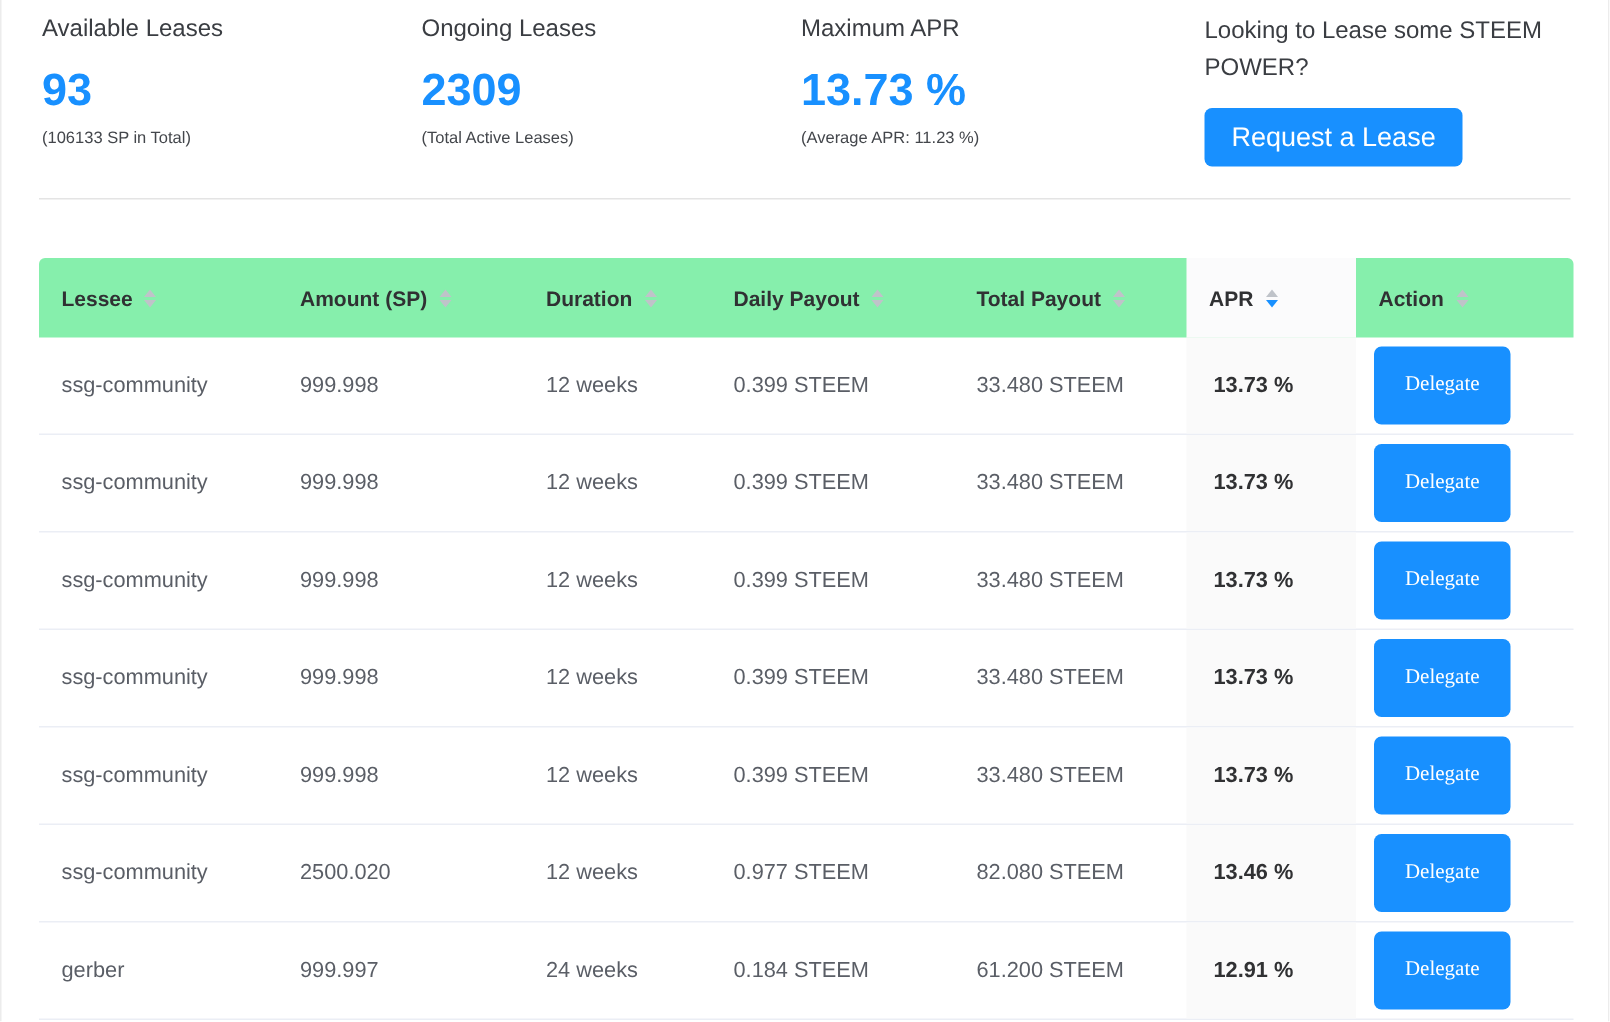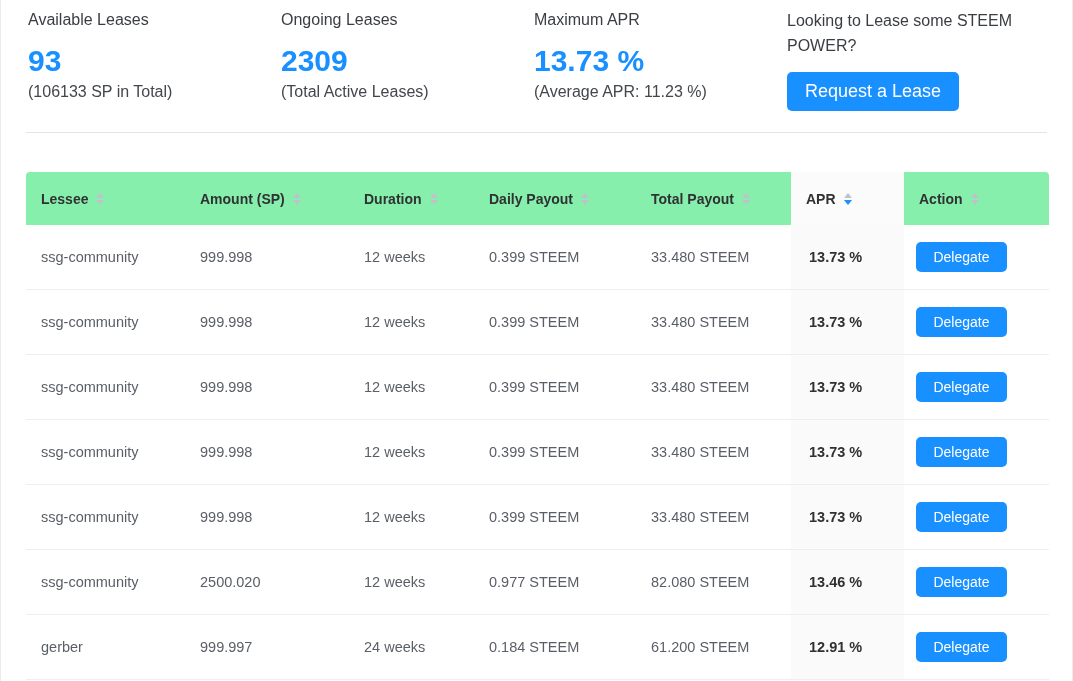--- a/index.html
+++ b/index.html
@@ -34,27 +34,28 @@
   }
   .stat-value {
     margin-top:14px;
     font-size:30px;
     font-weight:bold;
     color:#1890ff;
     line-height:30px;
   }
   .stat-sub {
     margin-top:6px;
-    font-size:16px;
+    font-size:11px;
     color:#43464b;
     line-height:20px;
   }
   .cta {
     flex:1 1 auto;
     max-width:260px;
+    margin-left:16px;
   }
   .cta-question {
     font-size:16px;
     color:#3a3d42;
     line-height:25px;
     max-width:240px;
   }
   .cta-button {
     margin-top:14px;
     display:inline-block;
@@ -112,24 +113,24 @@
     background:#fafafa;
     font-weight:bold;
     color:#303133;
     padding-left:18px;
   }
   .delegate-btn {
     background:#1890ff;
     color:#fff;
     border:none;
     border-radius:5px;
-    font-family:Liberation Sans, sans-serif;
+    font-family:Liberation Serif, serif;
     font-size:14px;
     width:91px;
-    height:30px;
+    height:52px;
     margin-left:-3px;
     cursor:pointer;
   }
 
   
   .caret {
     display:inline-flex;
     flex-direction:column;
     margin-left:8px;
     gap:2px;

